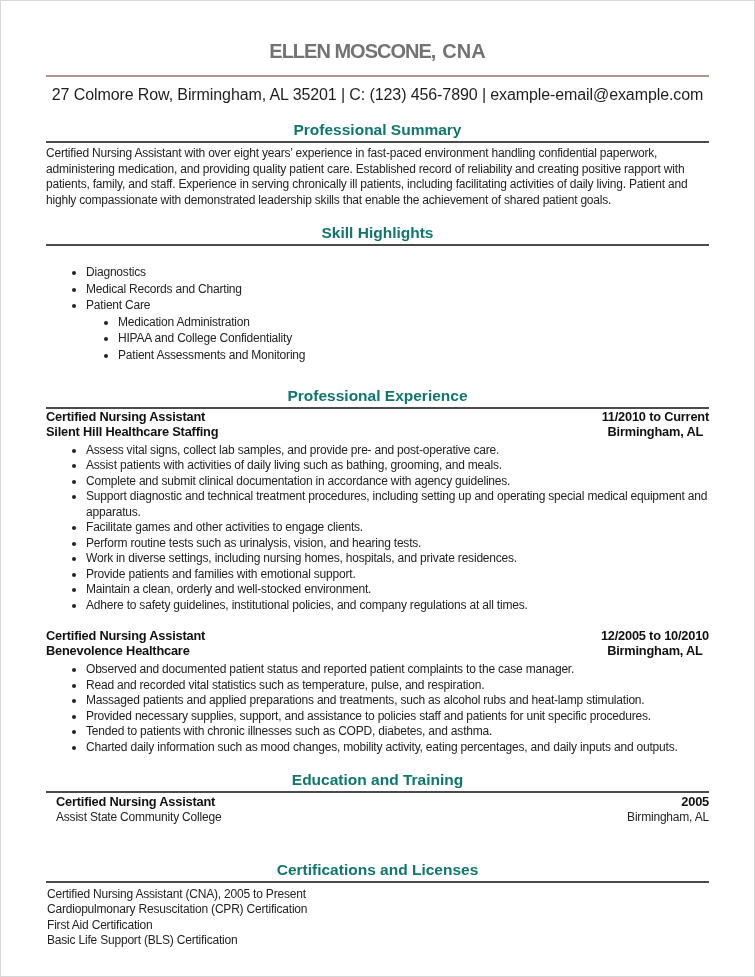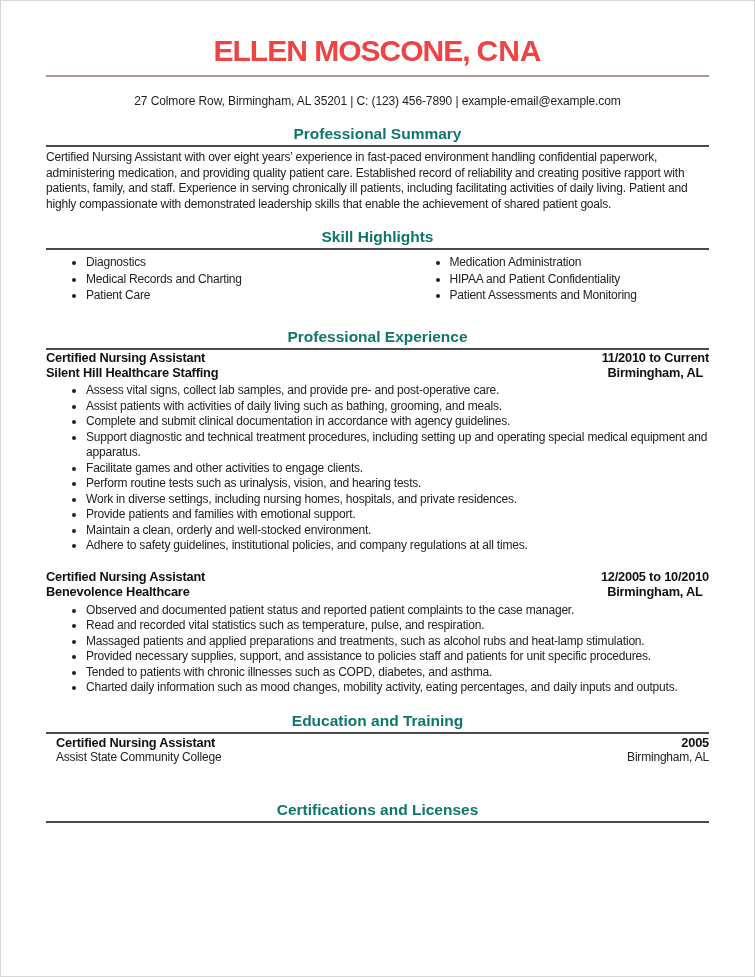--- a/index.html
+++ b/index.html
@@ -7,47 +7,47 @@
     width: 755px; height: 977px; box-sizing: border-box;
     border: 1px solid #d8d8d8; background: #ffffff;
     font-family: "Liberation Sans", sans-serif;
     color: #222; overflow: hidden;
   }
   .content { margin: 0 45px; }
 
   
   h1.name {
     margin: 33px 0 0; text-align: center;
-    font-size: 30px; font-weight: bold; letter-spacing: -1px;
-    color: #ef4444; line-height: 34px; white-space: nowrap;
+    font-size: 20px; font-weight: bold; letter-spacing: -1px;
+    color: #737373; line-height: 34px; white-space: nowrap;
   }
   .name-suffix { letter-spacing: 0; margin-left: 7px; }
   .name-rule { height: 2px; background: #b09490; margin-top: 7px; }
   .contact {
-    text-align: center; font-size: 12px; letter-spacing: -0.1px;
-    margin-top: 17px; color: #1e1e1e;
+    text-align: center; font-size: 16px; letter-spacing: -0.1px;
+    margin-top: 9px; color: #1e1e1e;
   }
 
   
   .section-title {
     text-align: center; color: #0f766e; font-weight: bold;
     font-size: 15.5px; line-height: 18px;
   }
   .section-rule { height: 2px; background: #4a4a4a; margin-top: 2px; }
   .mt-summary { margin-top: 17px; }
   .mt-skills  { margin-top: 16px; }
   .mt-exp     { margin-top: 24px; }
   .mt-edu     { margin-top: 16px; }
   .mt-cert    { margin-top: 36px; }
 
   .body-text { font-size: 12px; letter-spacing: -0.2px; line-height: 15.6px; color: #232323; }
 
   p.summary { margin: 3px 0 0; }
 
-  .skills-cols { display: flex; margin-top: 4px; }
+  .skills-cols { display: flex; margin-top: 18px; flex-direction: column; }
   .skills-cols ul { margin: 0; width: 50%; box-sizing: border-box; }
   .skills-cols ul.left  { padding-left: 40px; }
   .skills-cols ul.right { padding-left: 72px; }
   .skills-cols li { line-height: 16.5px; }
 
   .job { margin-top: 1px; }
   .job + .job { margin-top: 16px; }
   .row-split { display: flex; justify-content: space-between; }
   .job-left, .job-right { font-weight: bold; font-size: 12.8px; line-height: 14.8px; color: #111; letter-spacing: -0.2px; }
   .job-right { text-align: center; }
@@ -82,21 +82,21 @@
       <div class="section-title mt-skills">Skill Highlights</div>
       <div class="section-rule"></div>
       <div class="skills-cols body-text">
         <ul class="left">
             <li>Diagnostics</li>
             <li>Medical Records and Charting</li>
             <li>Patient Care</li>
           </ul>
         <ul class="right">
             <li>Medication Administration</li>
-            <li>HIPAA and Patient Confidentiality</li>
+            <li>HIPAA and College Confidentiality</li>
             <li>Patient Assessments and Monitoring</li>
           </ul>
       </div>
     </div>
 
     <div>
       <div class="section-title mt-exp">Professional Experience</div>
       <div class="section-rule"></div>
 
       <div class="job">
@@ -157,16 +157,22 @@
         <div class="edu-right">
           <div class="edu-year">2005</div>
           <div class="edu-location">Birmingham, AL</div>
         </div>
       </div>
     </div>
 
     <div>
       <div class="section-title mt-cert">Certifications and Licenses</div>
       <div class="section-rule"></div>
+      <div class="cert-list body-text">
+          <div>Certified Nursing Assistant (CNA), 2005 to Present</div>
+          <div>Cardiopulmonary Resuscitation (CPR) Certification</div>
+          <div>First Aid Certification</div>
+          <div>Basic Life Support (BLS) Certification</div>
+        </div>
     </div>
 
   </div>
 </div>
 
 </body></html>

